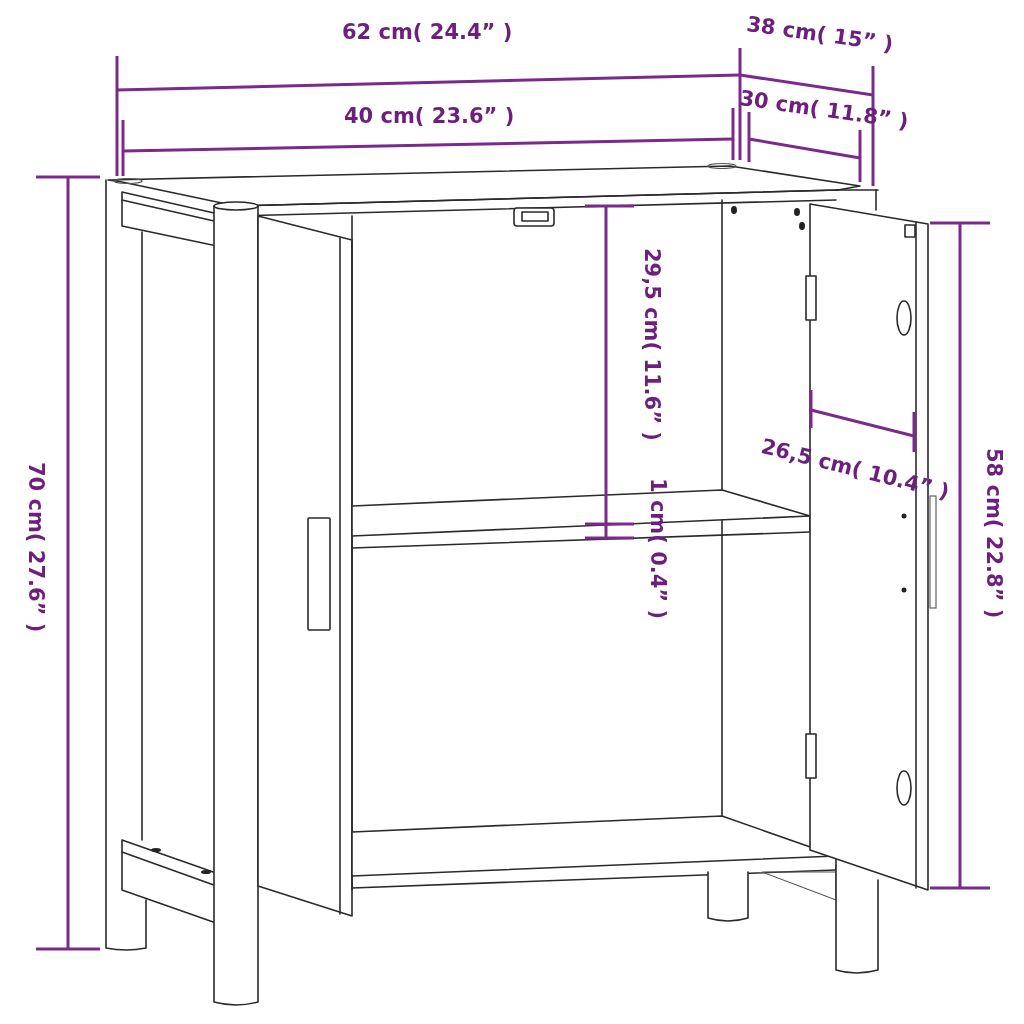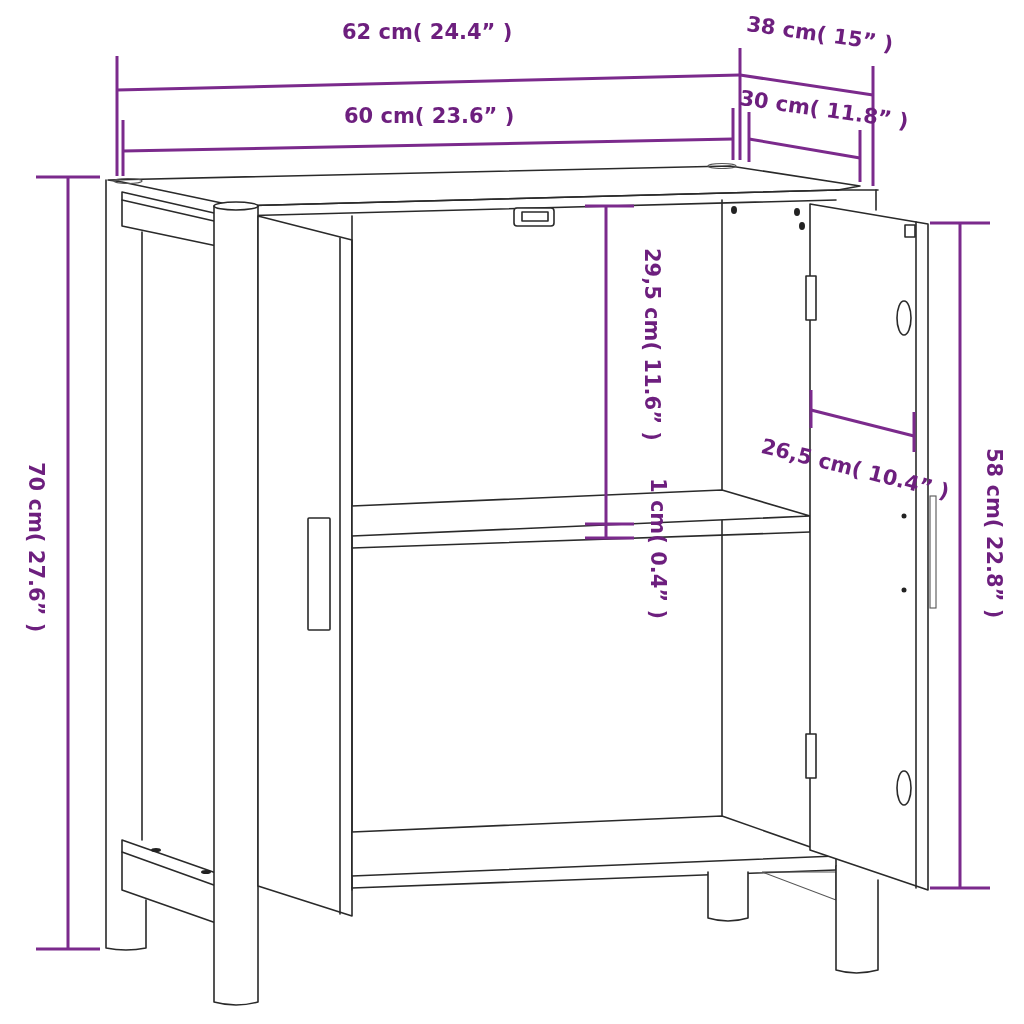--- a/index.html
+++ b/index.html
@@ -136,21 +136,21 @@
     <line class="dim" x1="36" y1="177" x2="100" y2="177"></line>
     <line class="dim" x1="36" y1="949" x2="100" y2="949"></line>
 
     <line class="dim" x1="960" y1="223" x2="960" y2="888"></line>
     <line class="dim" x1="930" y1="223" x2="990" y2="223"></line>
     <line class="dim" x1="930" y1="888" x2="990" y2="888"></line>
   </g>
 </svg>
 
 <div class="lbl" style="left:342px; top:22px;">62 cm( 24.4” )</div>
-<div class="lbl" style="left:344px; top:106px;">60 cm( 23.6” )</div>
+<div class="lbl" style="left:344px; top:106px;">40 cm( 23.6” )</div>
 <div class="lbl" style="left:748px; top:14px; transform: rotate(8deg);">38 cm( 15” )</div>
 <div class="lbl" style="left:741px; top:88px; transform: rotate(8deg);">30 cm( 11.8” )</div>
 <div class="lbl" style="left:662px; top:248px; transform: rotate(90deg);">29,5 cm( 11.6” )</div>
 <div class="lbl" style="left:668px; top:478px; transform: rotate(90deg);">1 cm( 0.4” )</div>
 <div class="lbl" style="left:764px; top:436px; transform: rotate(14deg);">26,5 cm( 10.4” )</div>
 <div class="lbl" style="left:46px; top:462px; transform: rotate(90deg);">70 cm( 27.6” )</div>
 <div class="lbl" style="left:1004px; top:448px; transform: rotate(90deg);">58 cm( 22.8” )</div>
 </div>
 
 </body></html>

